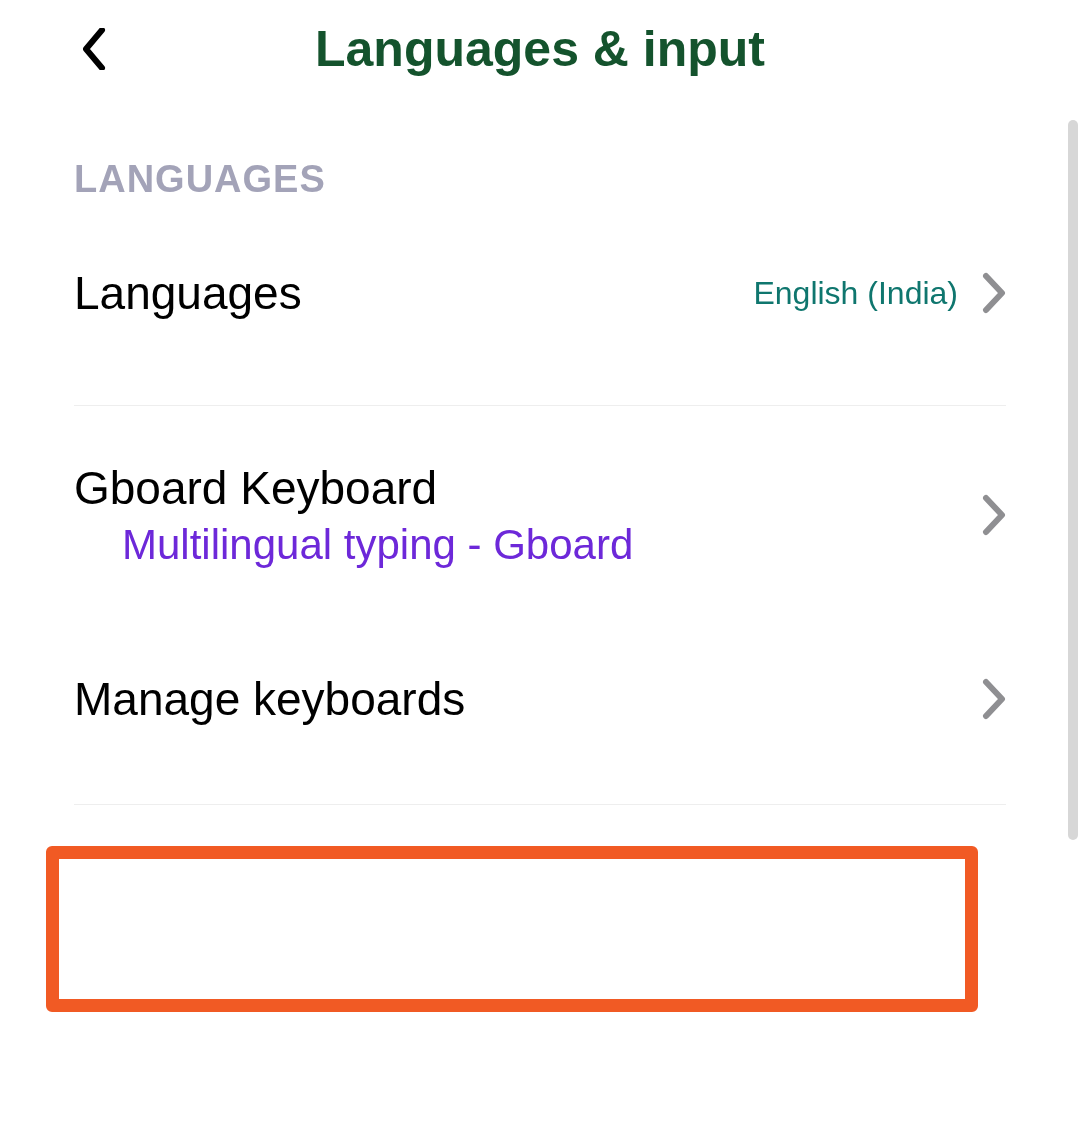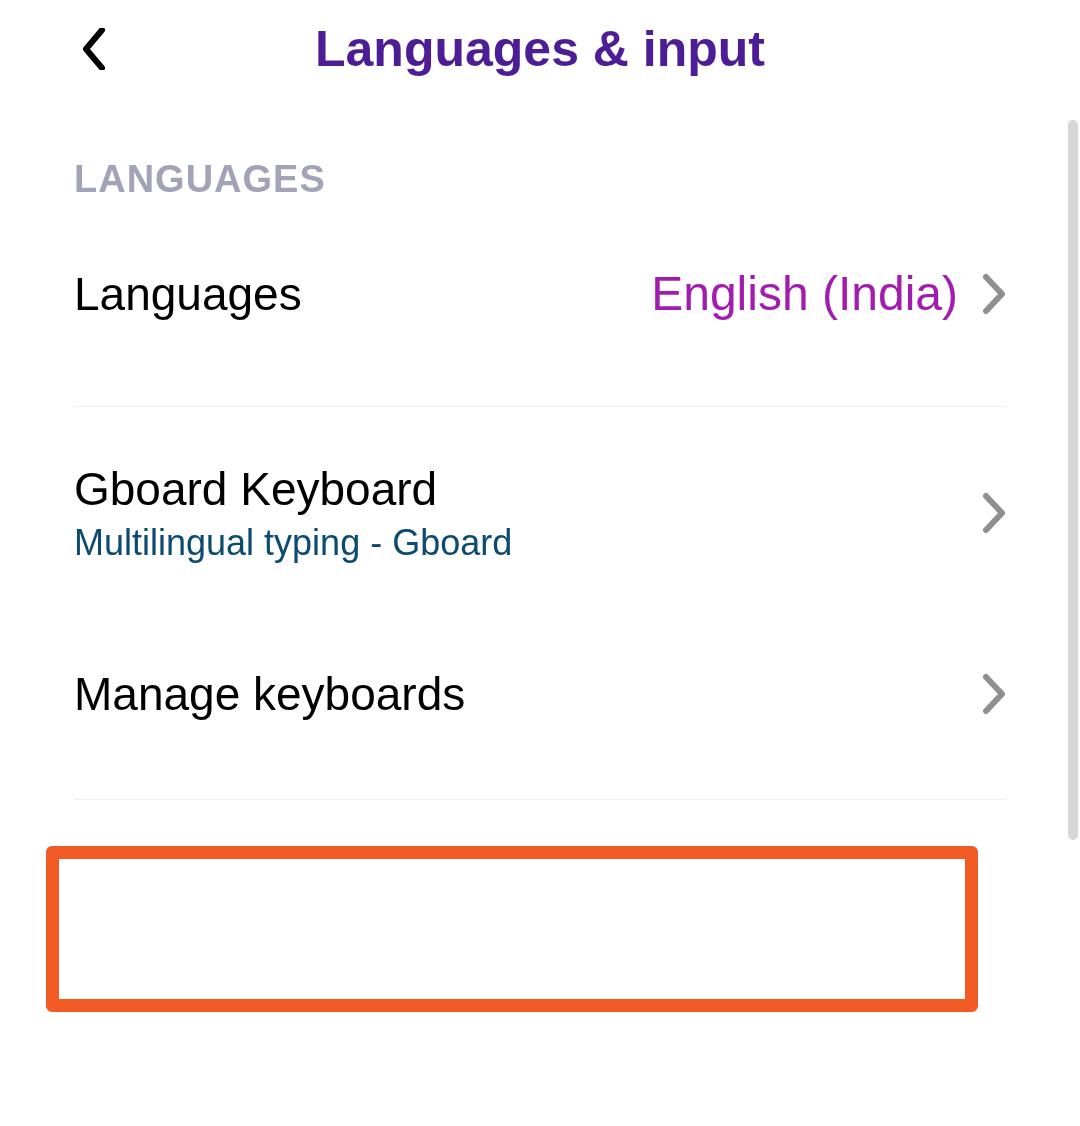--- a/index.html
+++ b/index.html
@@ -27,21 +27,21 @@
     height: 40px;
     display: flex;
     align-items: center;
     justify-content: center;
   }
   .title {
     flex: 1;
     text-align: center;
     font-size: 50px;
     font-weight: 700;
-    color: #4c1d95;
+    color: #14532d;
     margin-left: -40px; 
   }
   .section-header {
     padding: 60px 74px 10px 74px;
     font-size: 38px;
     font-weight: 600;
     letter-spacing: 1px;
     color: #a3a3b8;
   }
   .section-header.first {
@@ -58,28 +58,29 @@
     flex-direction: column;
     flex: 1;
     justify-content: center;
   }
   .row-label {
     font-size: 46px;
     font-weight: 400;
     color: #000;
   }
   .row-sub {
-    font-size: 36px;
+    font-size: 42px;
     font-weight: 400;
-    color: #0c4a6e;
+    color: #6d28d9;
     margin-top: 6px;
+    margin-left: 48px;
   }
   .row-value {
-    font-size: 48px;
-    color: #a21caf;
+    font-size: 32px;
+    color: #0f766e;
     margin-right: 24px;
   }
   .chevron {
     width: 24px;
     height: 42px;
     display: flex;
     align-items: center;
     justify-content: center;
   }
   .divider {

